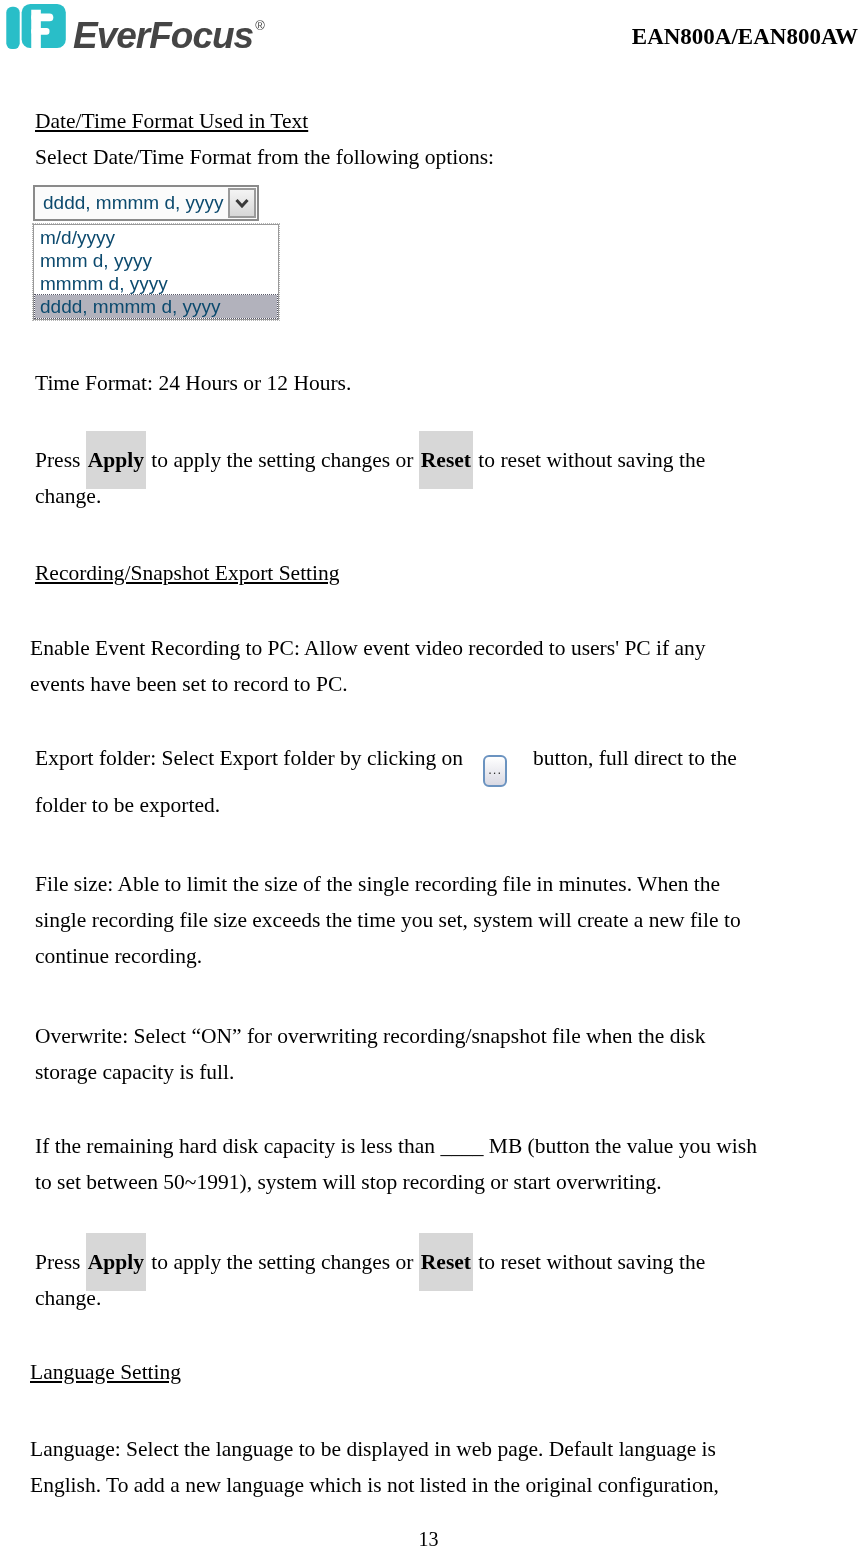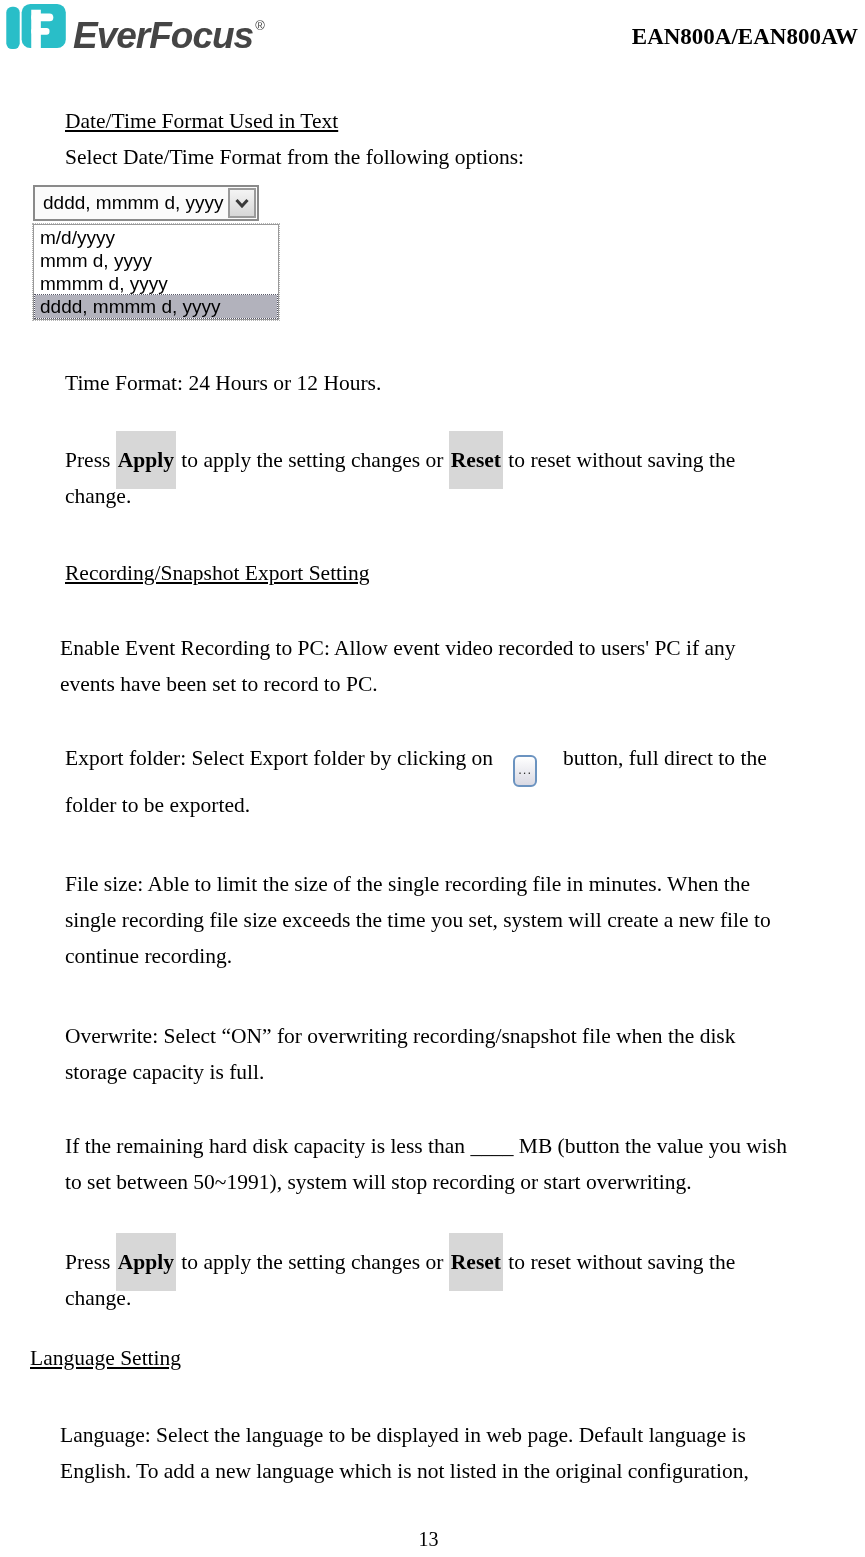--- a/index.html
+++ b/index.html
@@ -28,44 +28,44 @@
     vertical-align:18px;font-style:normal;font-weight:400;
     margin-left:2px;
   }
   .model{
     position:absolute;right:7px;top:24px;
     font-weight:700;font-size:23px;
     font-family:"Liberation Serif", serif;
   }
   
   .content{padding:53px 0 0 35px;line-height:36px;}
-  .line{white-space:nowrap;margin-left:30px;}
+  .line{white-space:nowrap;}
   .heading{text-decoration:underline;}
   .hl{background:#d7d7d7;font-weight:700;padding:17px 2px;}
   .shift-left{margin-left:-5px;}
 
   
   .mt-timefmt{margin-top:45px;}
   .mt-apply1{margin-top:41px;}
   .mt-rec-head{margin-top:41px;}
   .mt-enable{margin-top:39px;}
   .mt-export{margin-top:38px;}
   .mt-filesize{margin-top:43px;}
   .mt-overwrite{margin-top:44px;}
   .mt-remaining{margin-top:38px;}
   .mt-apply2{margin-top:44px;}
-  .mt-lang-head{margin-top:24px;}
+  .mt-lang-head{margin-top:38px;}
   .mt-lang{margin-top:41px;}
 
   
   .dd{
     margin:10px 0 16px -2px;
     width:226px;
     font-family:"Liberation Sans", sans-serif;
-    color:#000000;
+    color:#0c4a6e;
   }
   .dd-select{
     display:flex;align-items:stretch;
     border:2px solid #8a8a8a;
     background:#fbfbfb;
     height:36px;box-sizing:border-box;width:226px;
   }
   .dd-value{
     flex:1;font-size:19px;line-height:31px;
     padding-left:8px;white-space:nowrap;overflow:hidden;

